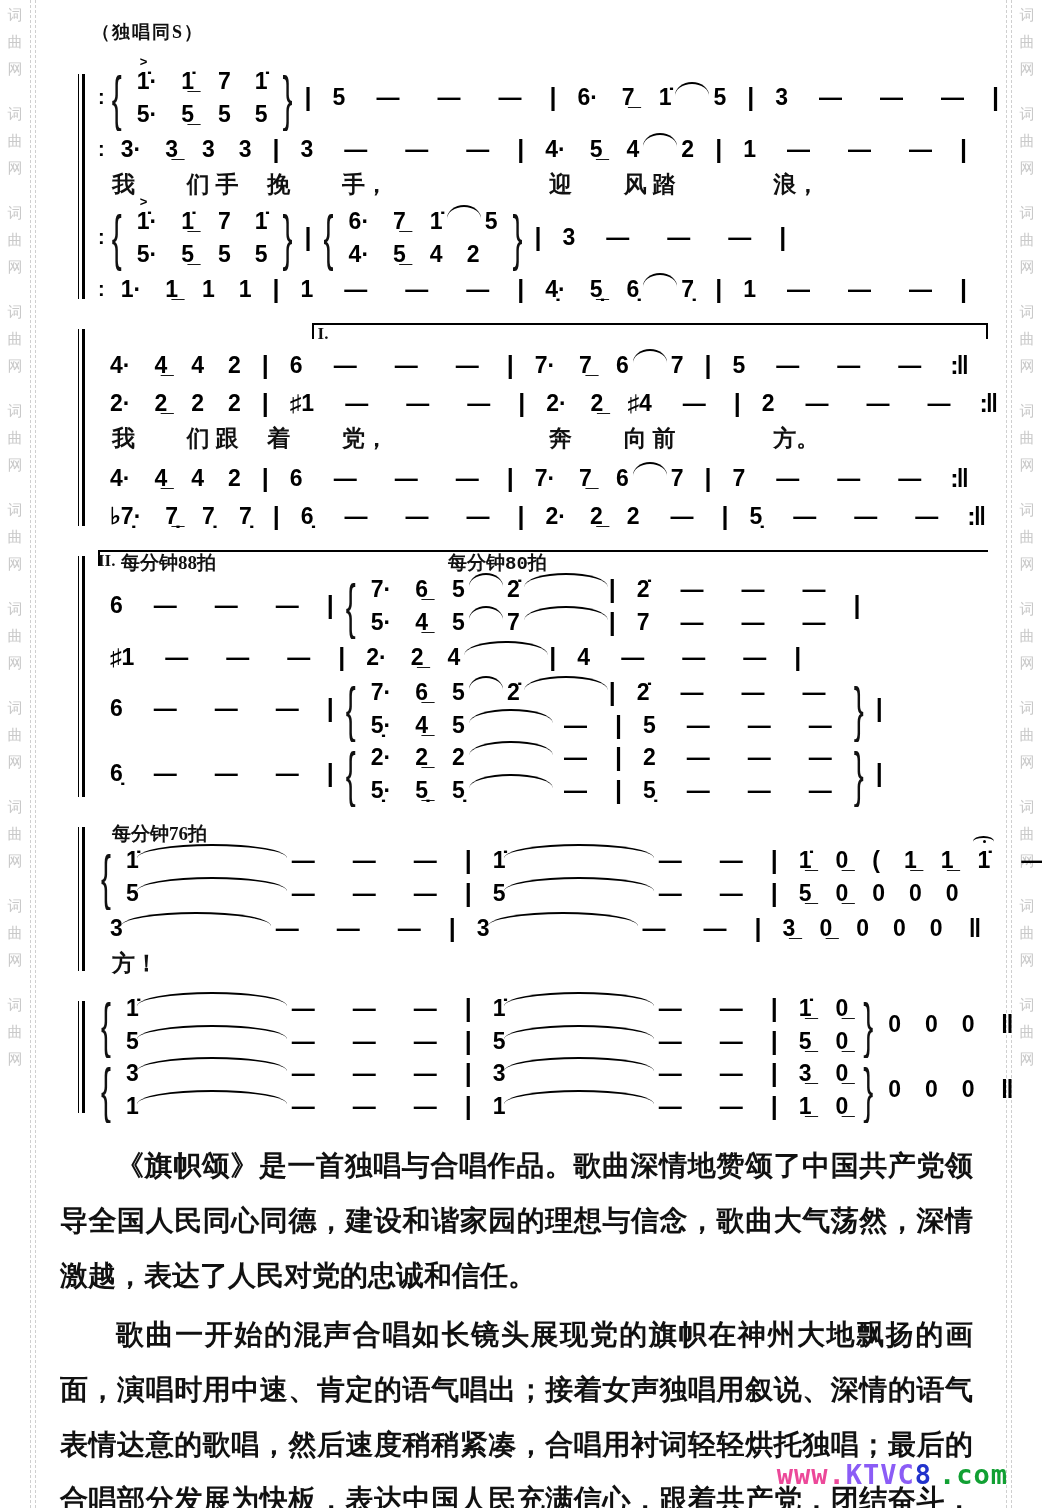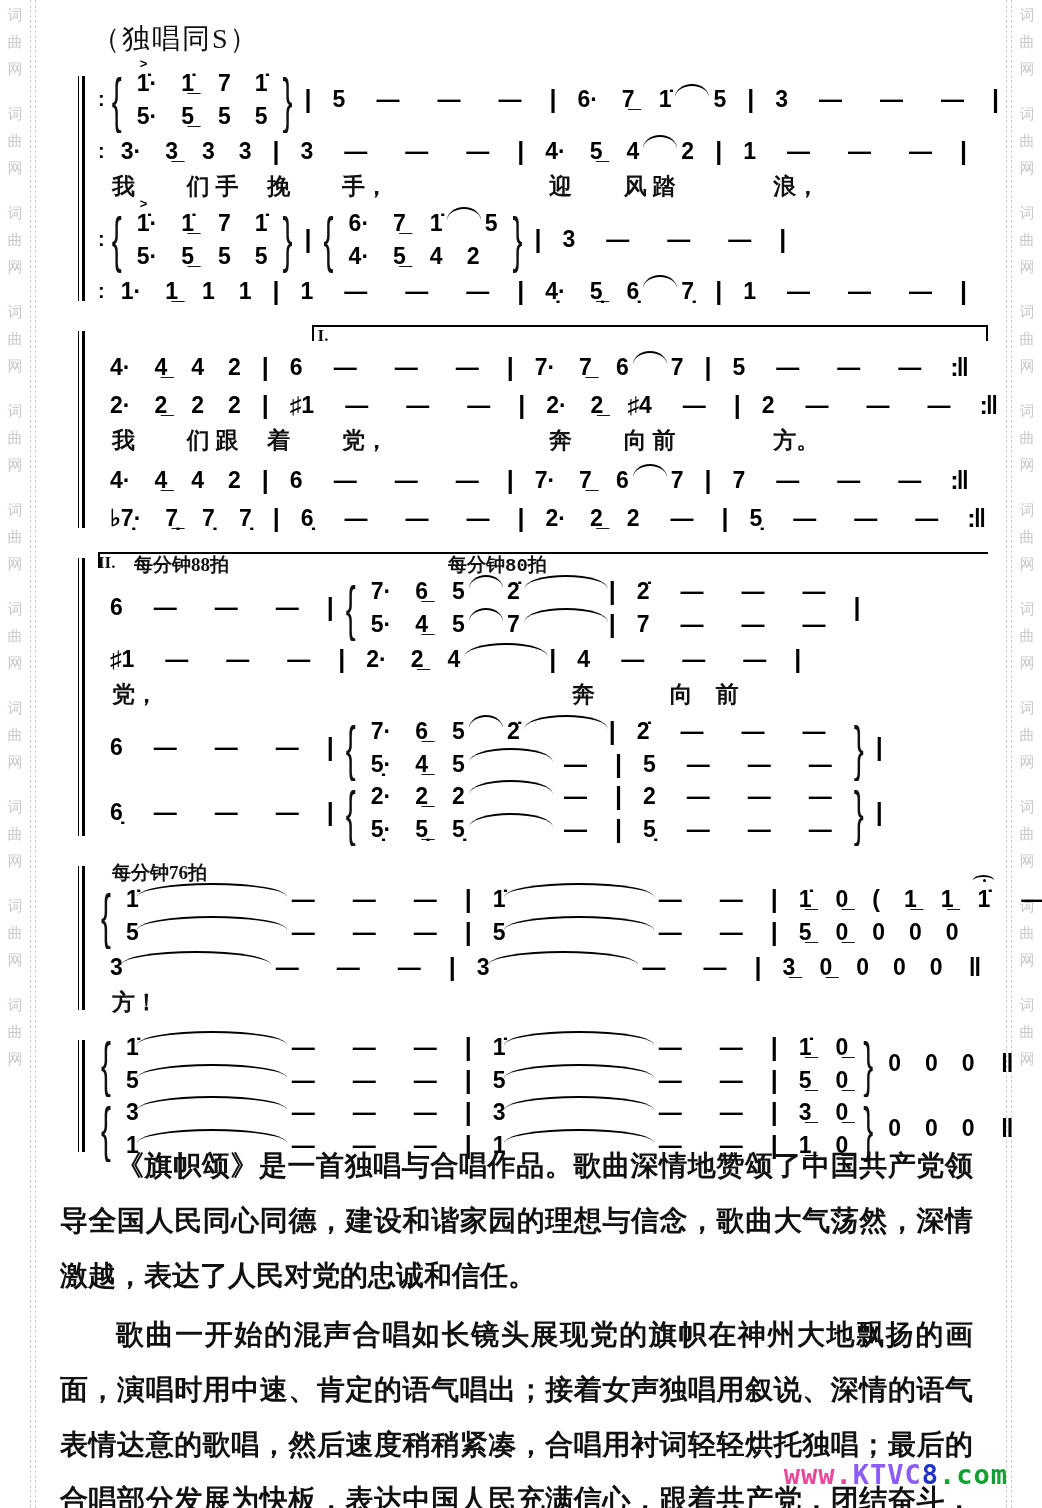--- a/index.html
+++ b/index.html
@@ -6,21 +6,21 @@
   .page{position:relative;width:1042px;height:1508px;background:#ffffff;overflow:hidden;
         font-family:"Liberation Serif",serif;color:#111;}
   
   .wm-col{position:absolute;top:0;bottom:0;width:26px;display:flex;flex-direction:column;
           align-items:center;padding-top:8px;color:#c9c9c9;font-size:15px;line-height:1;}
   .wm-col.left{left:2px;} .wm-col.right{right:2px;}
   .wm-group{display:flex;flex-direction:column;gap:12px;margin-bottom:30px;}
   .wm-dash{position:absolute;top:0;bottom:0;width:0;border-left:1px dashed #cfcfcf;}
   
   .score{position:absolute;left:78px;top:20px;width:910px;}
-  .heading{font-weight:normal;font-size:28px;margin:0 0 10px 14px;letter-spacing:2px;}
+  .heading{font-weight:bold;font-size:18px;margin:0 0 22px 14px;letter-spacing:2px;}
   .system{position:relative;padding-left:20px;margin-bottom:14px;}
   .system::before{content:"";position:absolute;left:0;top:8px;bottom:8px;border-left:1px solid #000;}
   .system::after{content:"";position:absolute;left:4px;top:8px;bottom:8px;border-left:3px solid #000;}
   .sys-header{position:relative;height:24px;font-weight:bold;font-size:19px;}
   .volta-line{position:absolute;top:2px;height:14px;border-top:2px solid #000;}
   .volta-line.cl{border-left:2px solid #000;} .volta-line.cr{border-right:2px solid #000;}
   .volta-label{position:absolute;top:3px;font-size:17px;font-weight:bold;font-family:"Liberation Serif",serif;}
   .tempo-label{position:absolute;top:2px;font-weight:bold;font-size:19px;}
   
   .mline{display:flex;align-items:center;min-height:36px;position:relative;margin:2px 0;}
@@ -440,21 +440,21 @@
               <span class="dash">—</span>
               <span class="dash">—</span>
               <span class="endrep">:‖</span>
             </div>
           </div>
         </div>
         <div class="system">
           <div class="sys-header">
             <div class="volta-line cl" style="left: 0px; right: 0px;"></div>
             <span class="volta-label">II.</span>
-            <span class="tempo-label" style="left: 36px;">每分钟88拍</span>
+            <span class="tempo-label" style="left: 23px;">每分钟88拍</span>
             <span class="tempo-label" style="left: 350px; font-family: Liberation Mono, monospace;">每分钟80拍</span>
           </div>
           <div class="mline">
             <div class="seg">
               <span class="tok">6</span>
               <span class="dash">—</span>
               <span class="dash">—</span>
               <span class="dash">—</span>
               <span class="bar">|</span>
             </div>
@@ -505,21 +505,20 @@
               <span class="tok">4</span>
               <span class="arc m"></span>
               <span class="bar">|</span>
               <span class="tok">4</span>
               <span class="dash">—</span>
               <span class="dash">—</span>
               <span class="dash">—</span>
               <span class="bar">|</span>
             </div>
           </div>
-          <div class="lyrics">党，　　　　　　　　　　　　　　　　　　奔　　　 向　前</div>
           <div class="mline">
             <div class="seg">
               <span class="tok">6</span>
               <span class="dash">—</span>
               <span class="dash">—</span>
               <span class="dash">—</span>
               <span class="bar">|</span>
             </div>
             <div class="seg">
               <span class="brace">{</span>
@@ -770,15 +769,15 @@
           </div>
         </div>
       </div>
   </div>
 
   <div class="desc">
     <p>《旗帜颂》是一首独唱与合唱作品。歌曲深情地赞颂了中国共产党领导全国人民同心同德，建设和谐家园的理想与信念，歌曲大气荡然，深情激越，表达了人民对党的忠诚和信任。</p>
     <p>歌曲一开始的混声合唱如长镜头展现党的旗帜在神州大地飘扬的画面，演唱时用中速、肯定的语气唱出；接着女声独唱用叙说、深情的语气表情达意的歌唱，然后速度稍稍紧凑，合唱用衬词轻轻烘托独唱；最后的合唱部分发展为快板，表达中国人民充满信心，跟着共产党，团结奋斗，共建美好家园的决心。</p>
   </div>
 
-  <div class="logo"><span style="color: #ec4899;">www.</span><span style="color: #8b5cf6;">KTVC</span><span style="color: rgb(34, 51, 204);">8</span><span style="color: rgb(17, 160, 51);">.com</span></div>
+  <div class="logo"><span style="color: #ec4899;">www.</span><span style="color: #8b5cf6;">KTVC</span><span style="color: rgb(34, 51, 204);">8</span><span style="color: rgb(17, 160, 51); margin-left: 7px;">.com</span></div>
 
 </div>
 
 </body></html>

